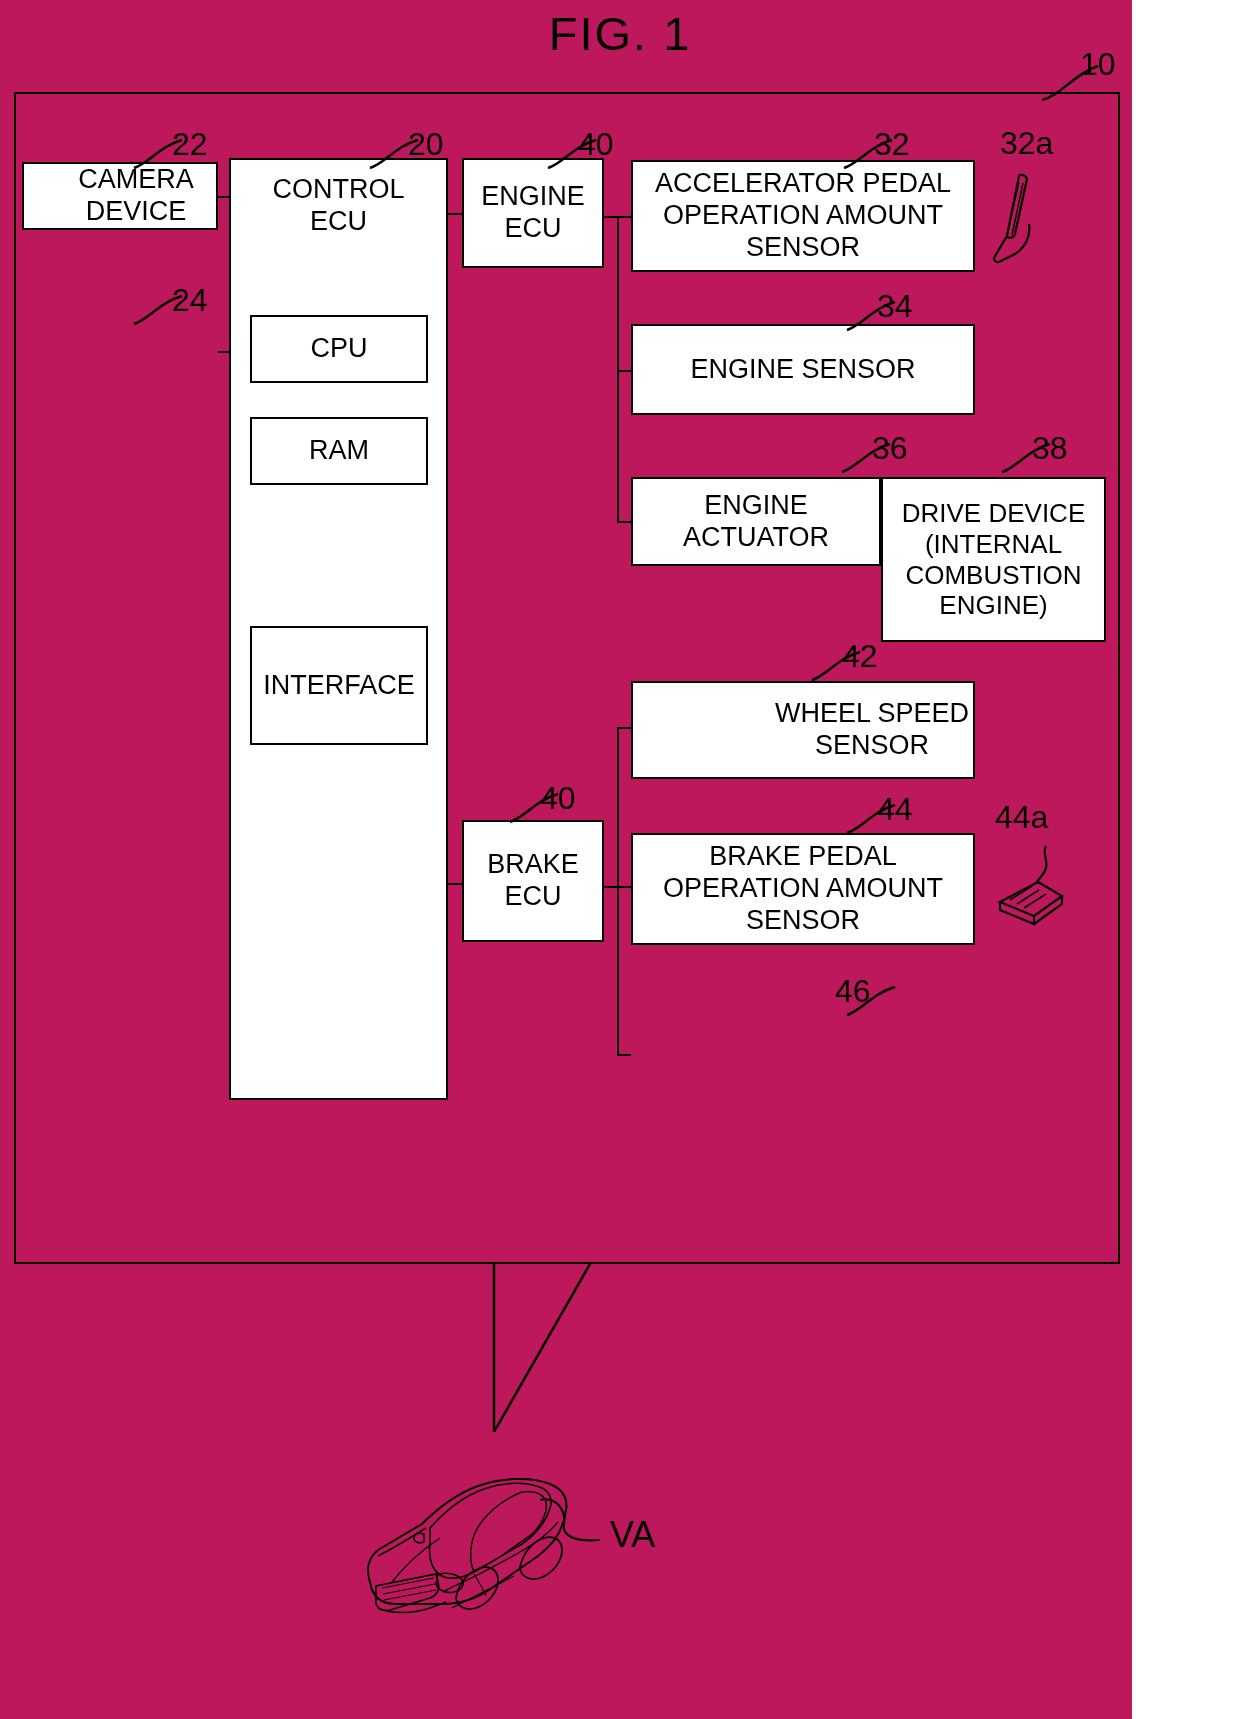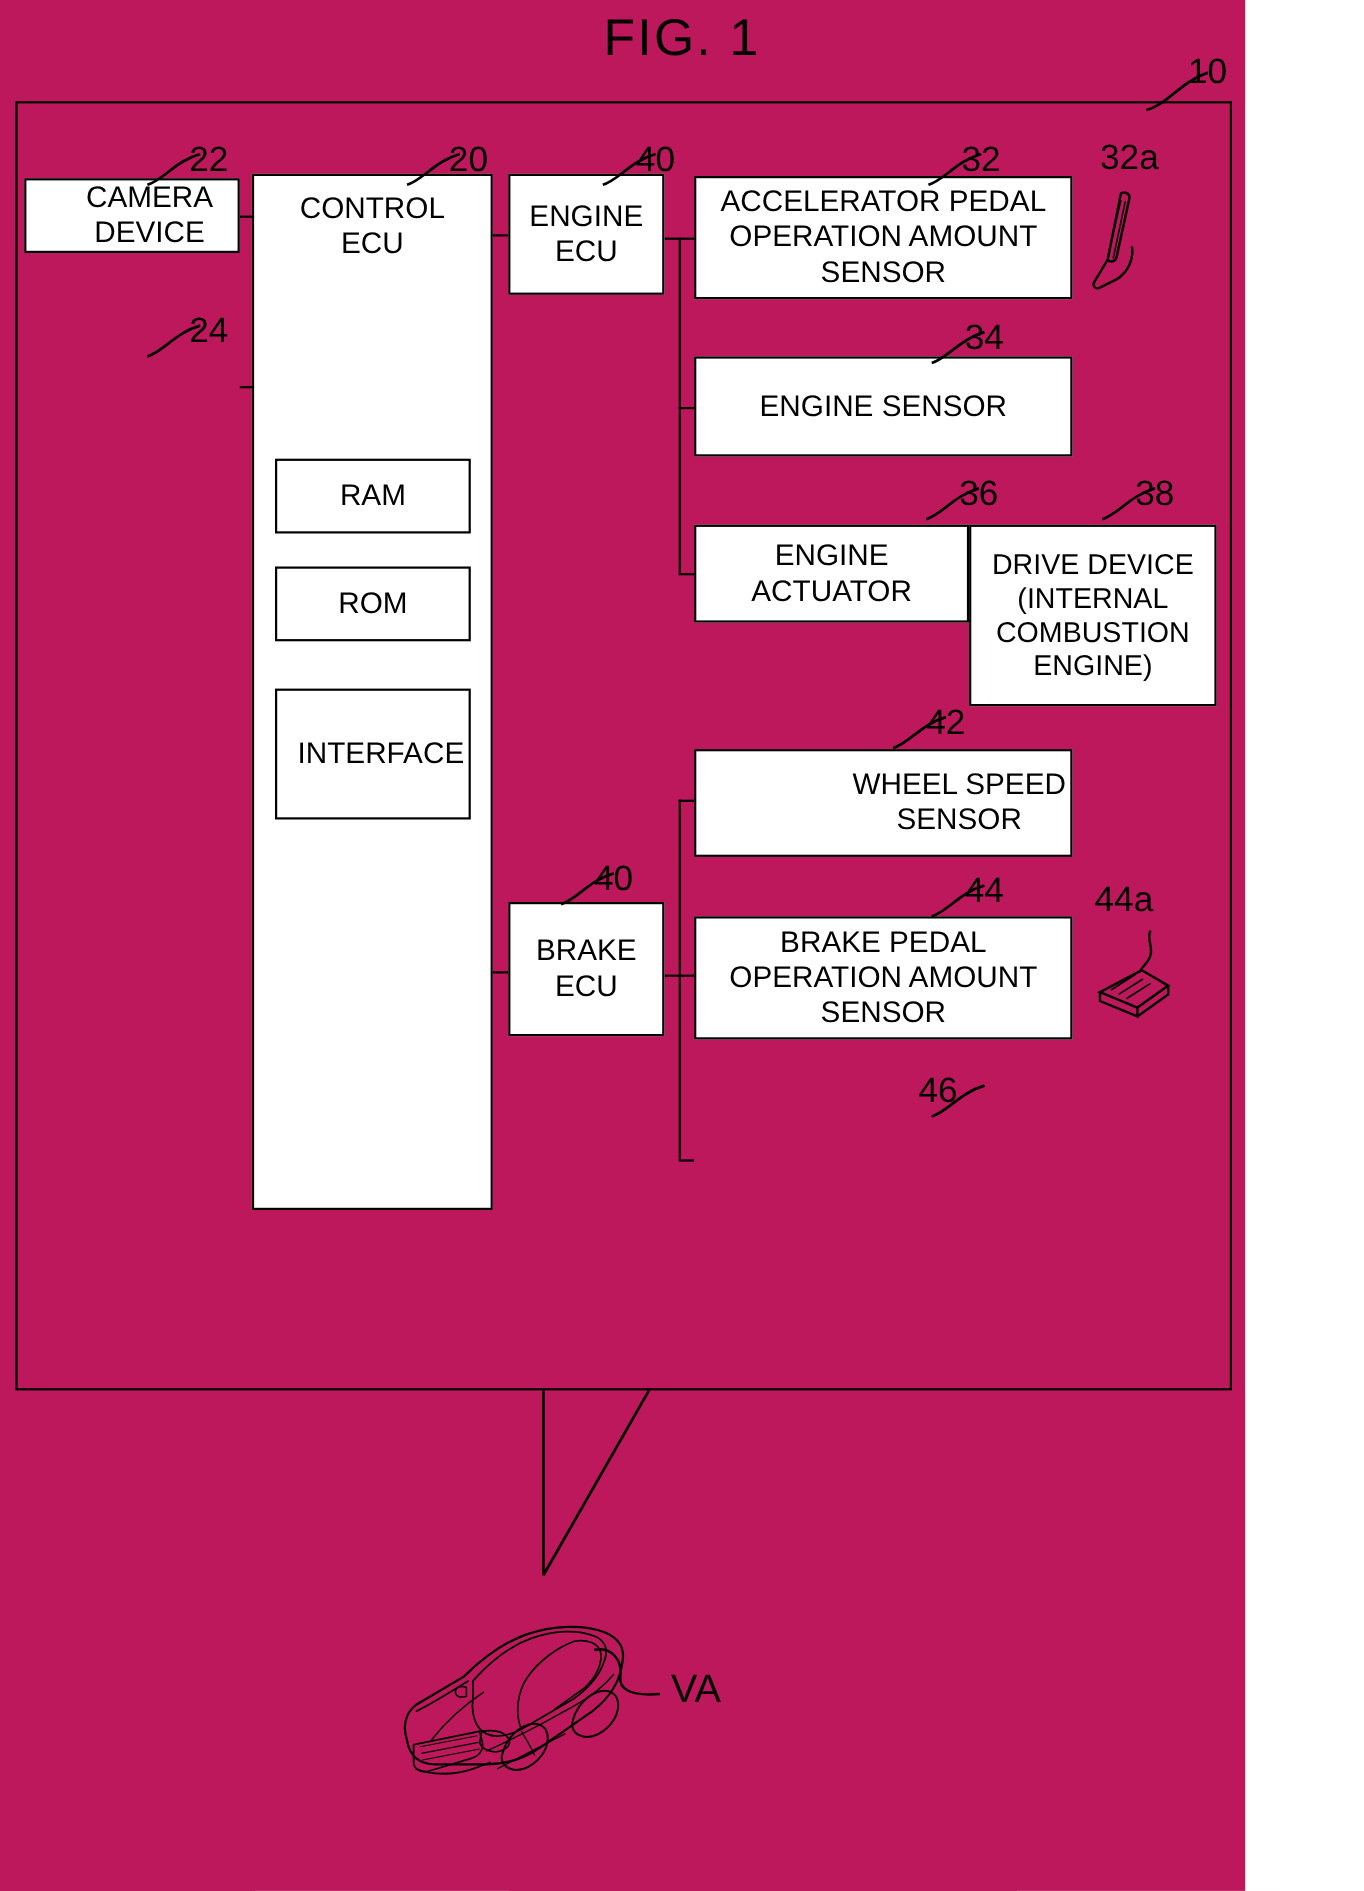--- a/index.html
+++ b/index.html
@@ -152,27 +152,27 @@
   <svg class="leader" style="left:368px; top:136px; width:60px; height:38px;">
     <path d="M2,32 C16,28 28,10 50,4" stroke="#000" stroke-width="2.5" fill="none"></path>
   </svg>
   <div class="ref" style="left:408px; top:128px;">20</div>
 
   <div class="ecu-container" style="left:229px; top:158px; width:219px; height:942px;">
     <div class="ecu-title" style="white-space:pre-line;">CONTROL
 ECU</div>
   </div>
 
+  <div class="block" style="left:250px; top:315px; width:178px; height:68px;">
+    <span>CPU</span>
+  </div>
   <div class="block" style="left:250px; top:417px; width:178px; height:68px;">
     <span>RAM</span>
   </div>
-  <div class="block" style="left:250px; top:515px; width:178px; height:68px;">
-    <span>ROM</span>
-  </div>
-  <div class="block" style="left:250px; top:626px; width:178px; height:119px;justify-content:flex-end;">
+  <div class="block" style="left:250px; top:626px; width:178px; height:119px;">
     <span>INTERFACE</span>
   </div>
 
   <div class="line-h" style="left:218px; top:196px; width:13px;"></div>
 
   <div class="line-h" style="left:218px; top:351px; width:13px;"></div>
 
   <svg class="leader" style="left:546px; top:136px; width:60px; height:38px;">
     <path d="M2,32 C16,28 28,10 50,4" stroke="#000" stroke-width="2.5" fill="none"></path>
   </svg>

